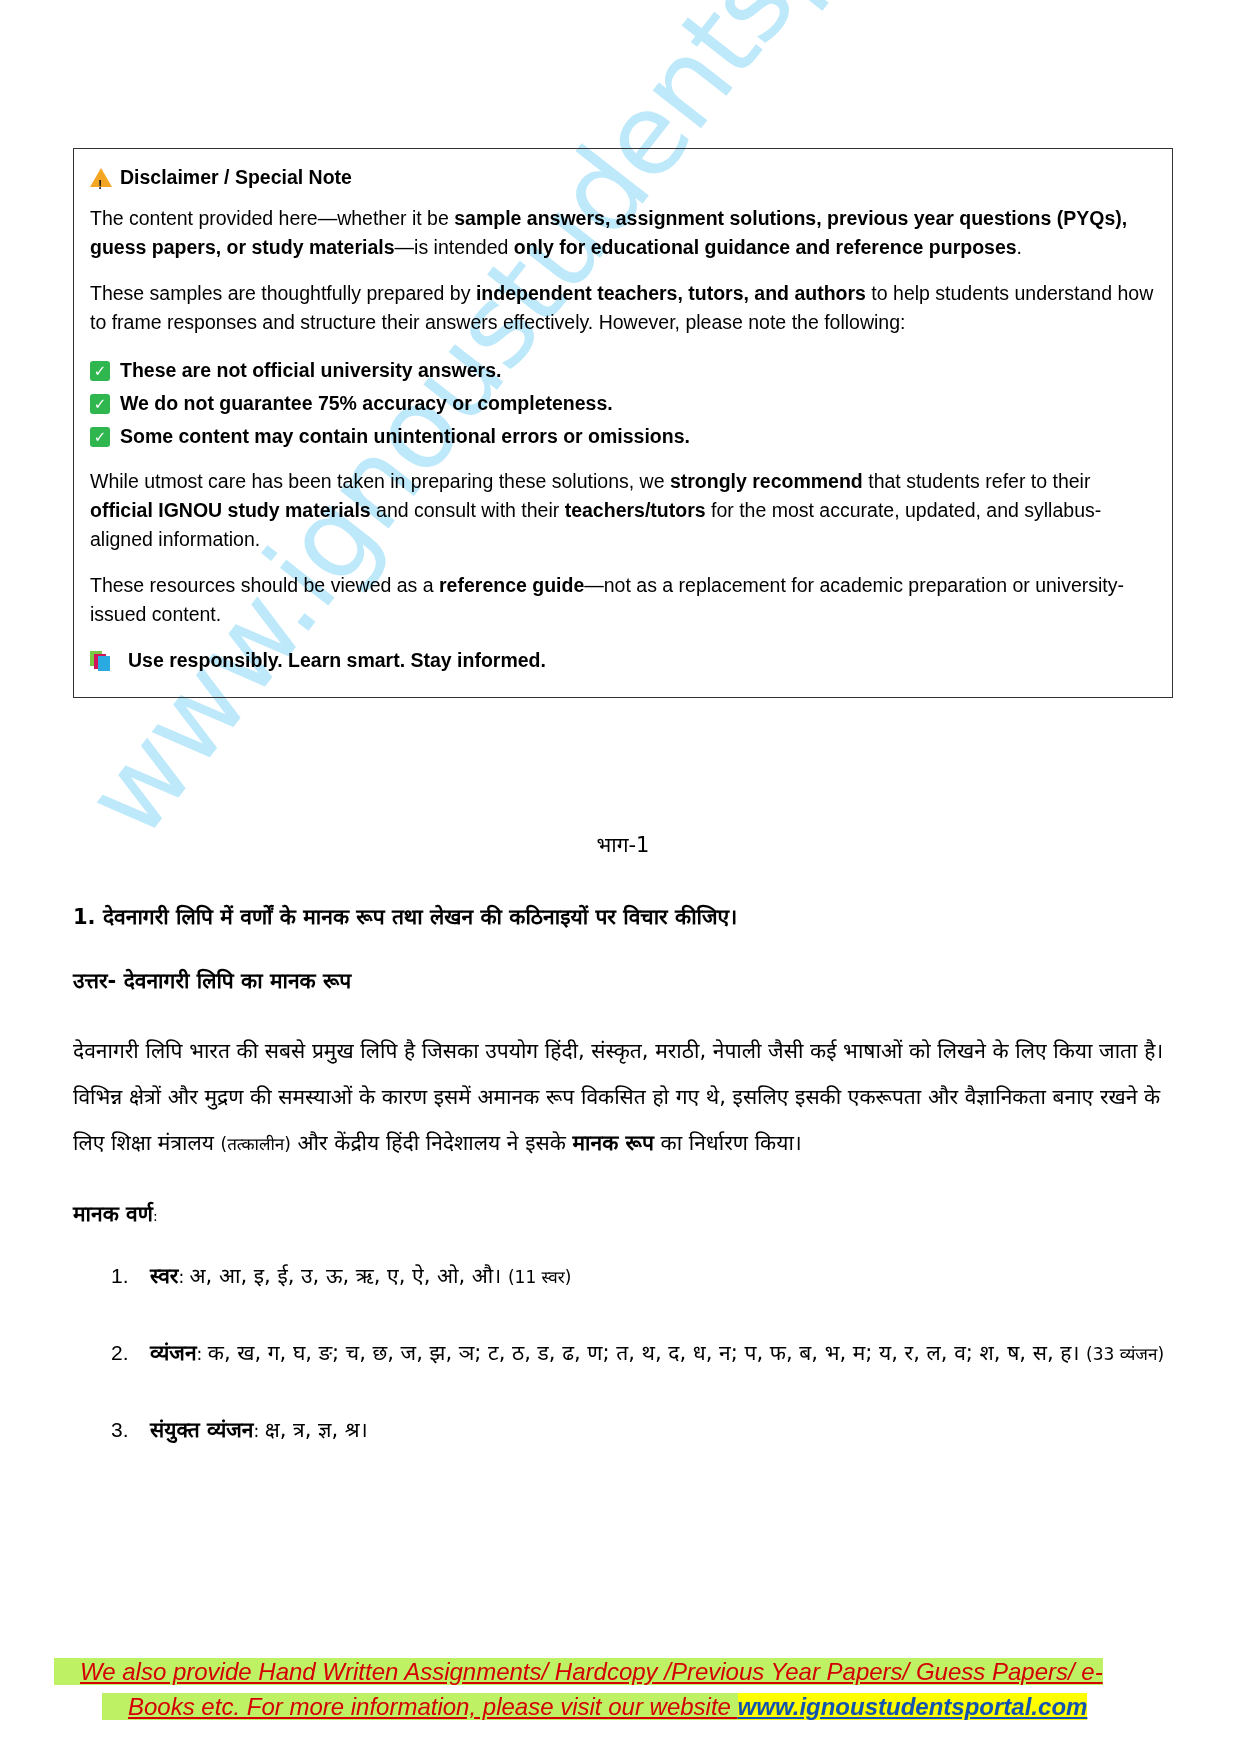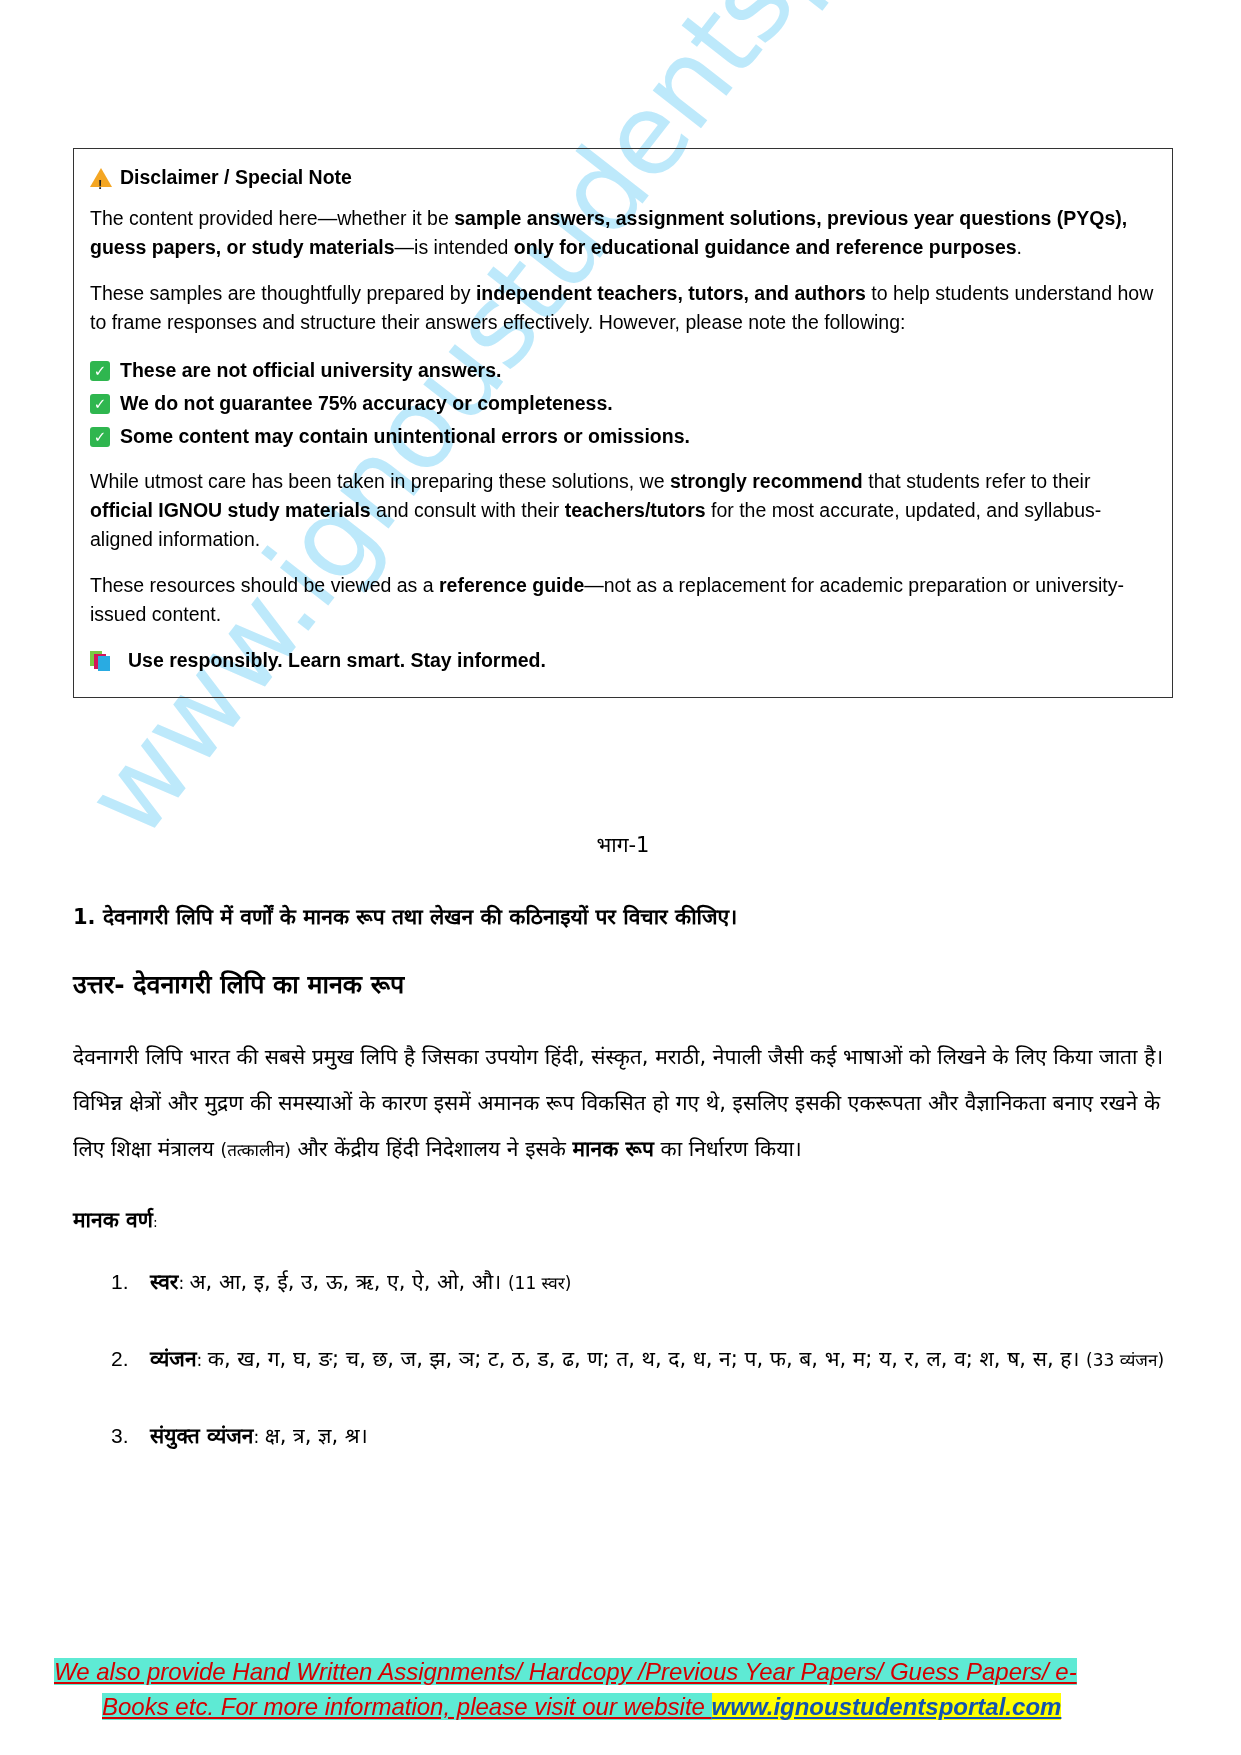--- a/index.html
+++ b/index.html
@@ -24,34 +24,34 @@
     .books-icon { position:relative; width:22px; height:20px; display:inline-block; }
     .books-icon span { position:absolute; width:12px; height:15px; }
     .b1 { left:0; top:0; background:#7ac943; }
     .b2 { left:4px; top:3px; background:#d4145a; }
     .b3 { left:8px; top:5px; background:#29abe2; }
     .motto { font-weight:bold; display:flex; align-items:center; gap:16px; }
     .content { position:absolute; left:73px; top:830px; width:1100px; z-index:1;
                font-family:"DejaVu Sans", sans-serif; font-size:21px; }
     .part-title { text-align:center; font-weight:normal; font-size:21px; margin:0; }
     .question { font-weight:bold; margin:44px 0 16px 0; font-size:21px; }
-    .answer-head { font-weight:bold; margin:36px 0 12px 0; font-size:25px; }
+    .answer-head { font-weight:bold; margin:36px 0 12px 0; font-size:21px; }
     .para { margin:34px 0 0 0; line-height:46px; font-size:21px; }
     .sub-head { font-weight:bold; margin:32px 0 0 0; }
     .sub-head .colon { font-weight:normal; font-size:14px; }
     ol.varna { margin:26px 0 0 0; padding:0; list-style:none; }
     ol.varna li { display:flex; margin-bottom:30px; line-height:46px; }
     ol.varna .num { width:39px; padding-left:38px; flex:none; font-family:"Liberation Sans", sans-serif; }
     ol.varna .body { flex:1; }
     ol.varna b { font-weight:bold;text-align:center; }
     .small { font-size:17px; }
     .footer { position:absolute; left:54px; top:1654px; width:1120px; z-index:2;
               font-family:"Liberation Sans", sans-serif; font-style:italic; font-size:24px;
               line-height:35px; color:#d40000; }
-    .footer .hl { background:#5eead4; text-decoration:underline; text-decoration-color:#d40000; }
+    .footer .hl { background:#bef264; text-decoration:underline; text-decoration-color:#d40000;padding-left:26px; }
     .footer .line2 { padding-left:48px; display:block; }
     .footer a { color:#1254b0; font-weight:bold; text-decoration:underline; background:#ffff00; }
   </style>
 </head>
 <body>
 
 <div class="watermark">www.ignoustudentsportal.com</div>
 
 <div class="disclaimer">
   <div class="disc-title">

